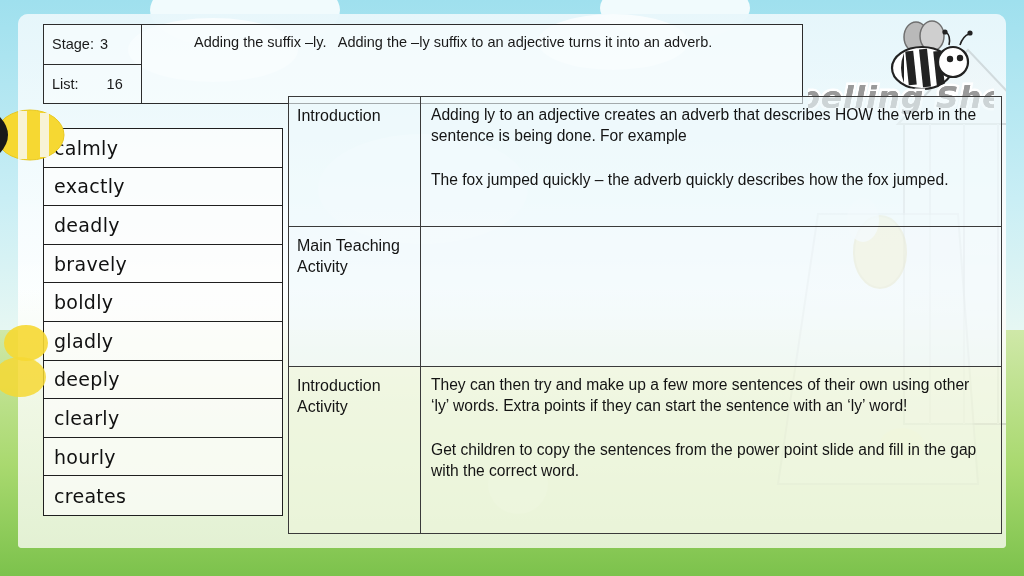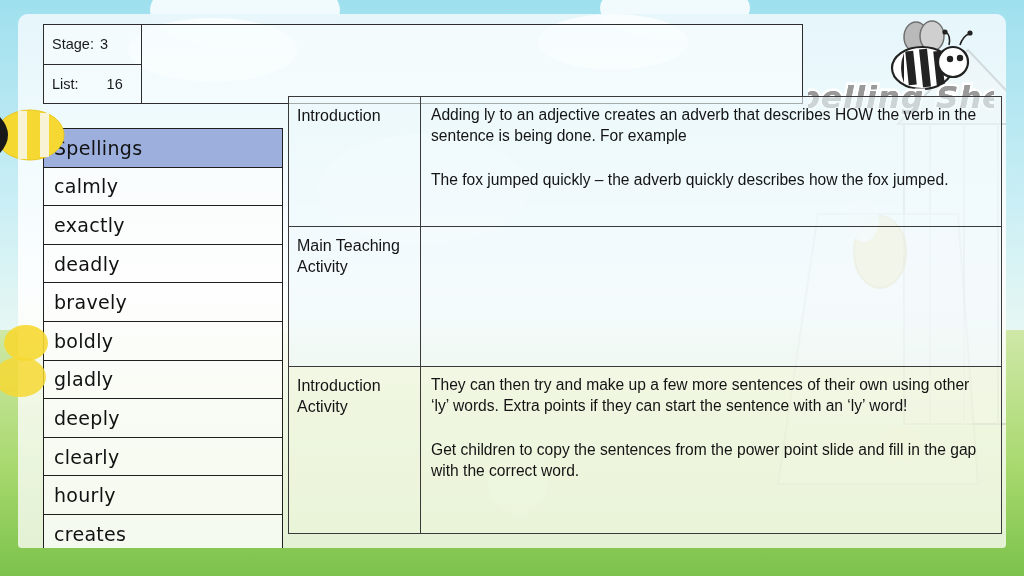--- a/index.html
+++ b/index.html
@@ -206,20 +206,21 @@
           <span>Stage:</span>
           <span style="display:inline-block;width:6px"></span>
           <span>3</span>
         </div>
         <div class="hdr-cell">
           <span>List:</span>
           <span style="display:inline-block;width:28px"></span>
           <span>16</span>
         </div>
       </div>
+      <div class="hdr-right">Adding the suffix –ly.   Adding the –ly suffix to an adjective turns it into an adverb.</div>
     </div>
 
     <div class="logo">
       <svg viewBox="0 0 186 96">
         <g>
           <ellipse cx="108" cy="17" rx="12" ry="15" fill="#b9b9b9" stroke="#6f6f6f" stroke-width="1.5"></ellipse>
           <ellipse cx="124" cy="16" rx="12" ry="15" fill="#cfcfcf" stroke="#6f6f6f" stroke-width="1.5"></ellipse>
           <ellipse cx="114" cy="48" rx="30" ry="21" fill="#ffffff" stroke="#222" stroke-width="2.2"></ellipse>
           <path d="M96 33 q-6 15 0 30" fill="#222"></path>
           <rect x="99" y="31" width="8" height="34" fill="#222" transform="rotate(-6 103 48)"></rect>
@@ -232,21 +233,20 @@
           <path d="M152 25 q3 -9 9 -11" stroke="#222" stroke-width="1.6" fill="none"></path>
           <circle cx="137" cy="12" r="2.6" fill="#222"></circle>
           <circle cx="162" cy="13" r="2.6" fill="#222"></circle>
         </g>
         <text x="93" y="88" text-anchor="middle" font-family="DejaVu Sans, sans-serif" font-size="31" font-weight="bold" font-style="italic" fill="#8d8d8d" stroke="#ffffff" stroke-width="5" paint-order="stroke" letter-spacing="1">Spelling Shed</text>
         <text x="93" y="88" text-anchor="middle" font-family="DejaVu Sans, sans-serif" font-size="31" font-weight="bold" font-style="italic" fill="#9a9a9a" letter-spacing="1">Spelling Shed</text>
       </svg>
     </div>
 
     <div class="spell-table">
-      <div class="spell-row head">Spellings</div>
       <div class="spell-row">calmly</div>
       <div class="spell-row">exactly</div>
       <div class="spell-row">deadly</div>
       <div class="spell-row">bravely</div>
       <div class="spell-row">boldly</div>
       <div class="spell-row">gladly</div>
       <div class="spell-row">deeply</div>
       <div class="spell-row">clearly</div>
       <div class="spell-row">hourly</div>
       <div class="spell-row">creates</div>

